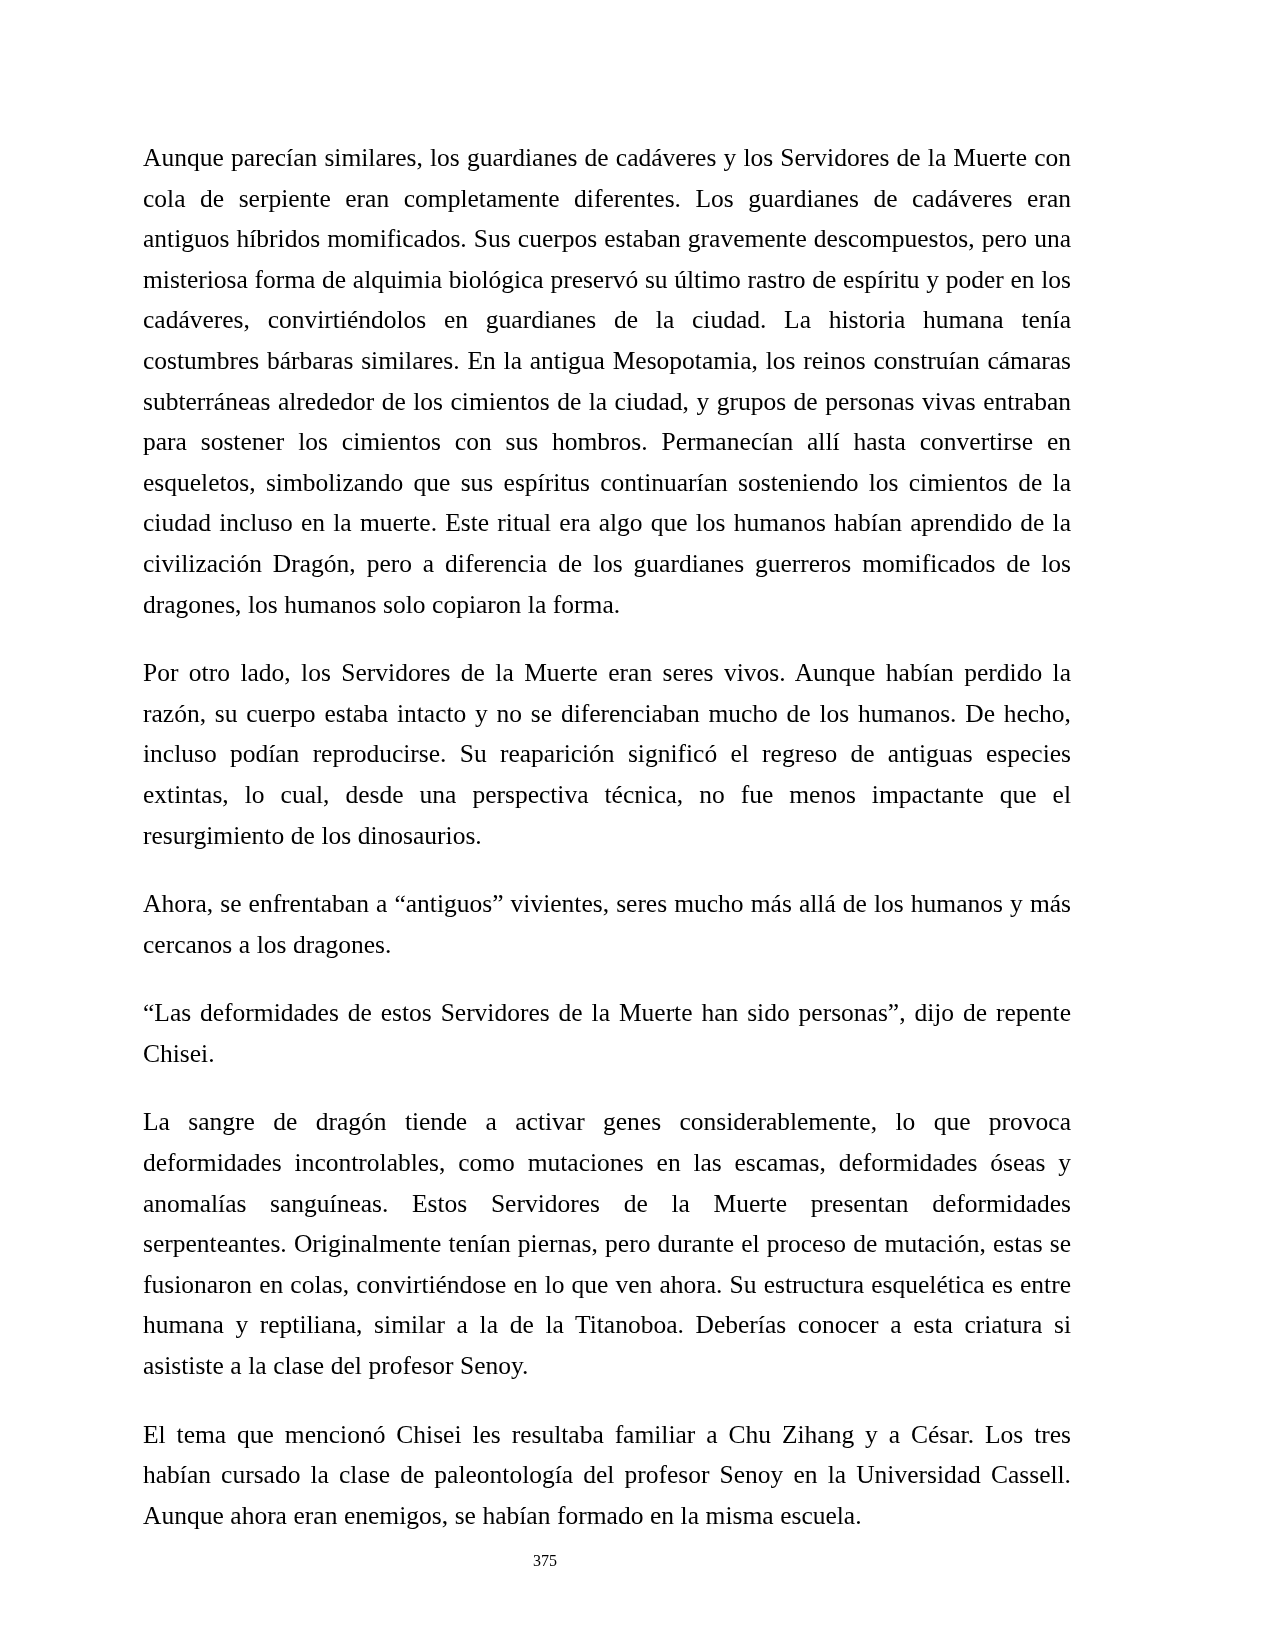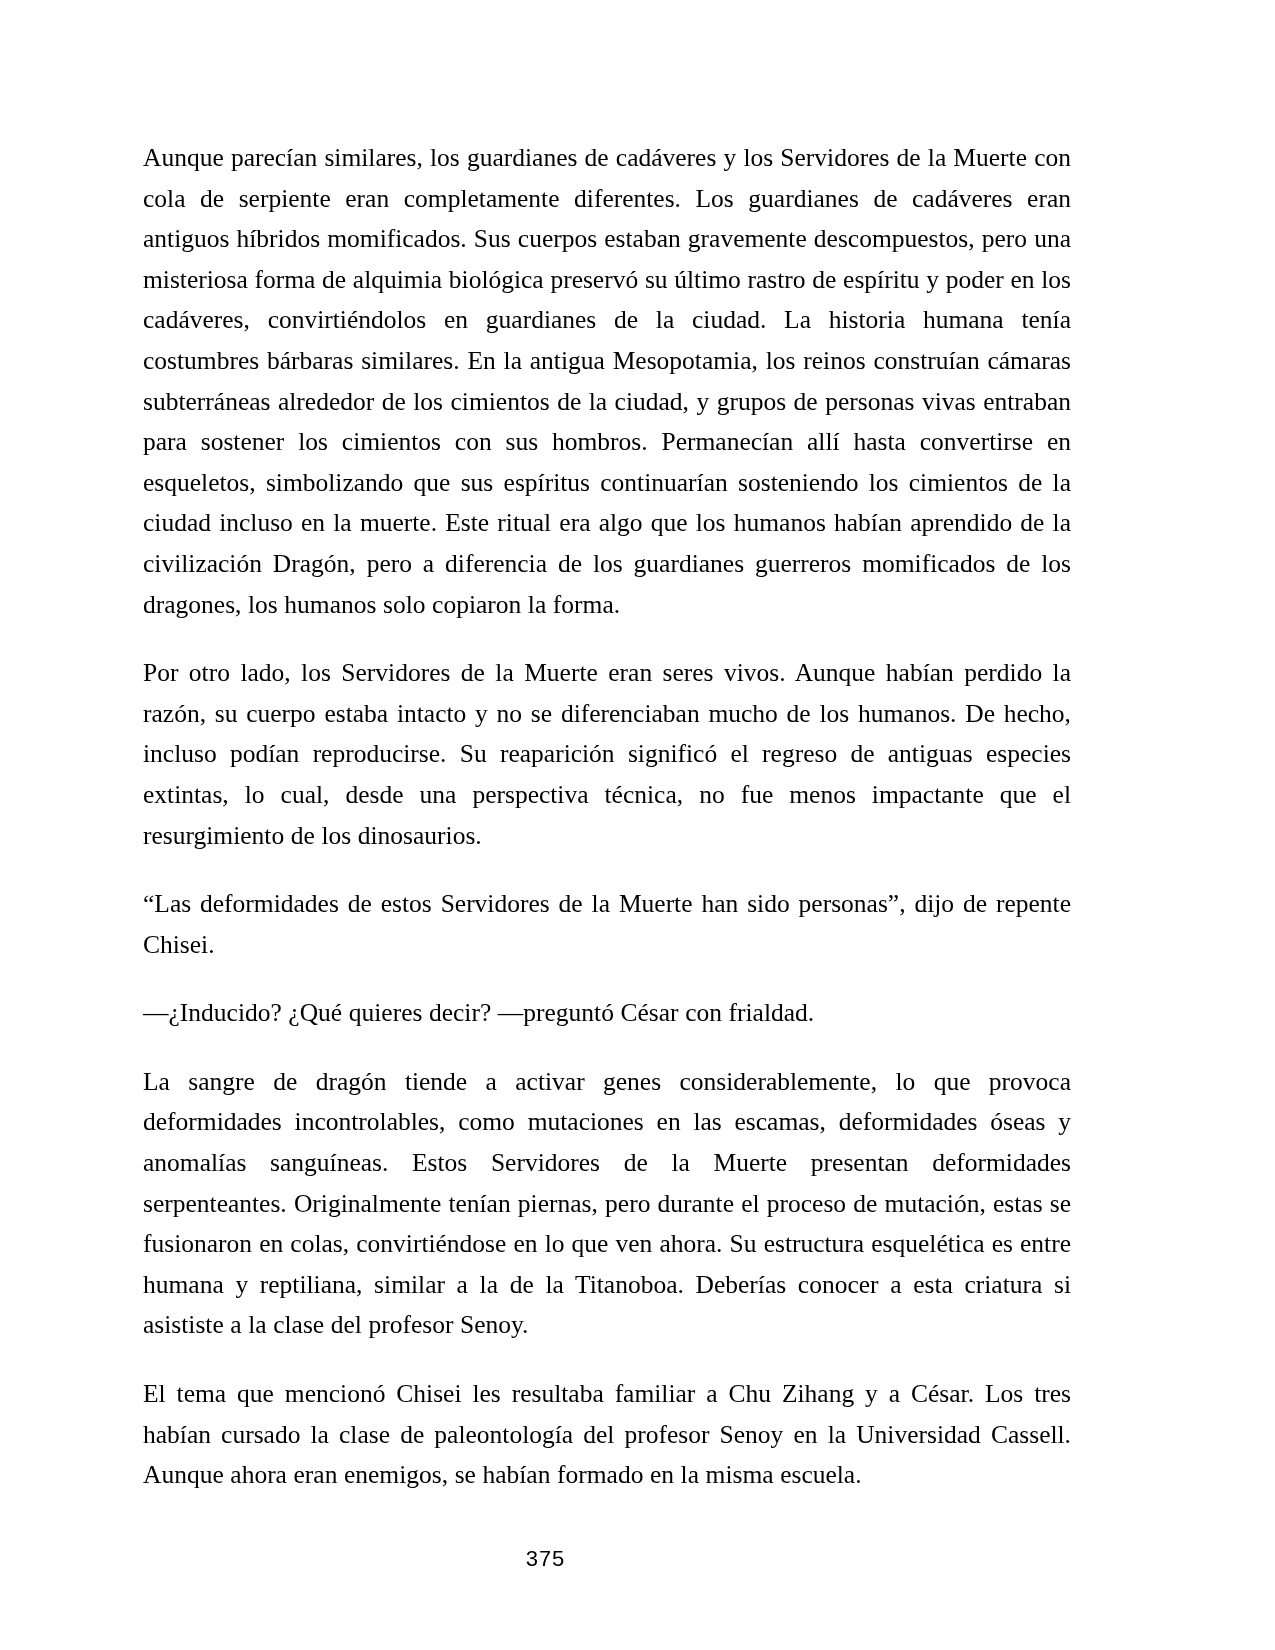--- a/index.html
+++ b/index.html
@@ -40,36 +40,36 @@
   .para:last-child {
     margin-bottom: 0;
   }
 
   .page-number {
     position: absolute;
     left: 0;
     right: 0;
     top: 1548px;
     text-align: center;
-    font-size: 22px;
+    font-size: 16px;
     line-height: 26px;
-    font-family: Liberation Mono, monospace;
+    font-family: Liberation Serif, serif;
     color: #000000;
   }
 </style>
 </head>
 <body>
 
 <div class="page">
 
   <div class="content">
     <p class="para">Aunque parecían similares, los guardianes de cadáveres y los Servidores de la Muerte con cola de serpiente eran completamente diferentes. Los guardianes de cadáveres eran antiguos híbridos momificados. Sus cuerpos estaban gravemente descompuestos, pero una misteriosa forma de alquimia biológica preservó su último rastro de espíritu y poder en los cadáveres, convirtiéndolos en guardianes de la ciudad. La historia humana tenía costumbres bárbaras similares. En la antigua Mesopotamia, los reinos construían cámaras subterráneas alrededor de los cimientos de la ciudad, y grupos de personas vivas entraban para sostener los cimientos con sus hombros. Permanecían allí hasta convertirse en esqueletos, simbolizando que sus espíritus continuarían sosteniendo los cimientos de la ciudad incluso en la muerte. Este ritual era algo que los humanos habían aprendido de la civilización Dragón, pero a diferencia de los guardianes guerreros momificados de los dragones, los humanos solo copiaron la forma.</p>
     <p class="para">Por otro lado, los Servidores de la Muerte eran seres vivos. Aunque habían perdido la razón, su cuerpo estaba intacto y no se diferenciaban mucho de los humanos. De hecho, incluso podían reproducirse. Su reaparición significó el regreso de antiguas especies extintas, lo cual, desde una perspectiva técnica, no fue menos impactante que el resurgimiento de los dinosaurios.</p>
+    <p class="para">Ahora, se enfrentaban a “antiguos” vivientes, seres mucho más allá de los humanos y más cercanos a los dragones.</p>
     <p class="para">“Las deformidades de estos Servidores de la Muerte han sido personas”, dijo de repente Chisei.</p>
-    <p class="para">—¿Inducido? ¿Qué quieres decir? —preguntó César con frialdad.</p>
     <p class="para">La sangre de dragón tiende a activar genes considerablemente, lo que provoca deformidades incontrolables, como mutaciones en las escamas, deformidades óseas y anomalías sanguíneas. Estos Servidores de la Muerte presentan deformidades serpenteantes. Originalmente tenían piernas, pero durante el proceso de mutación, estas se fusionaron en colas, convirtiéndose en lo que ven ahora. Su estructura esquelética es entre humana y reptiliana, similar a la de la Titanoboa. Deberías conocer a esta criatura si asististe a la clase del profesor Senoy.</p>
     <p class="para">El tema que mencionó Chisei les resultaba familiar a Chu Zihang y a César. Los tres habían cursado la clase de paleontología del profesor Senoy en la Universidad Cassell. Aunque ahora eran enemigos, se habían formado en la misma escuela.</p>
 
   </div>
 
   <div class="page-number">375</div>
 
 </div>
 
 </body></html>

